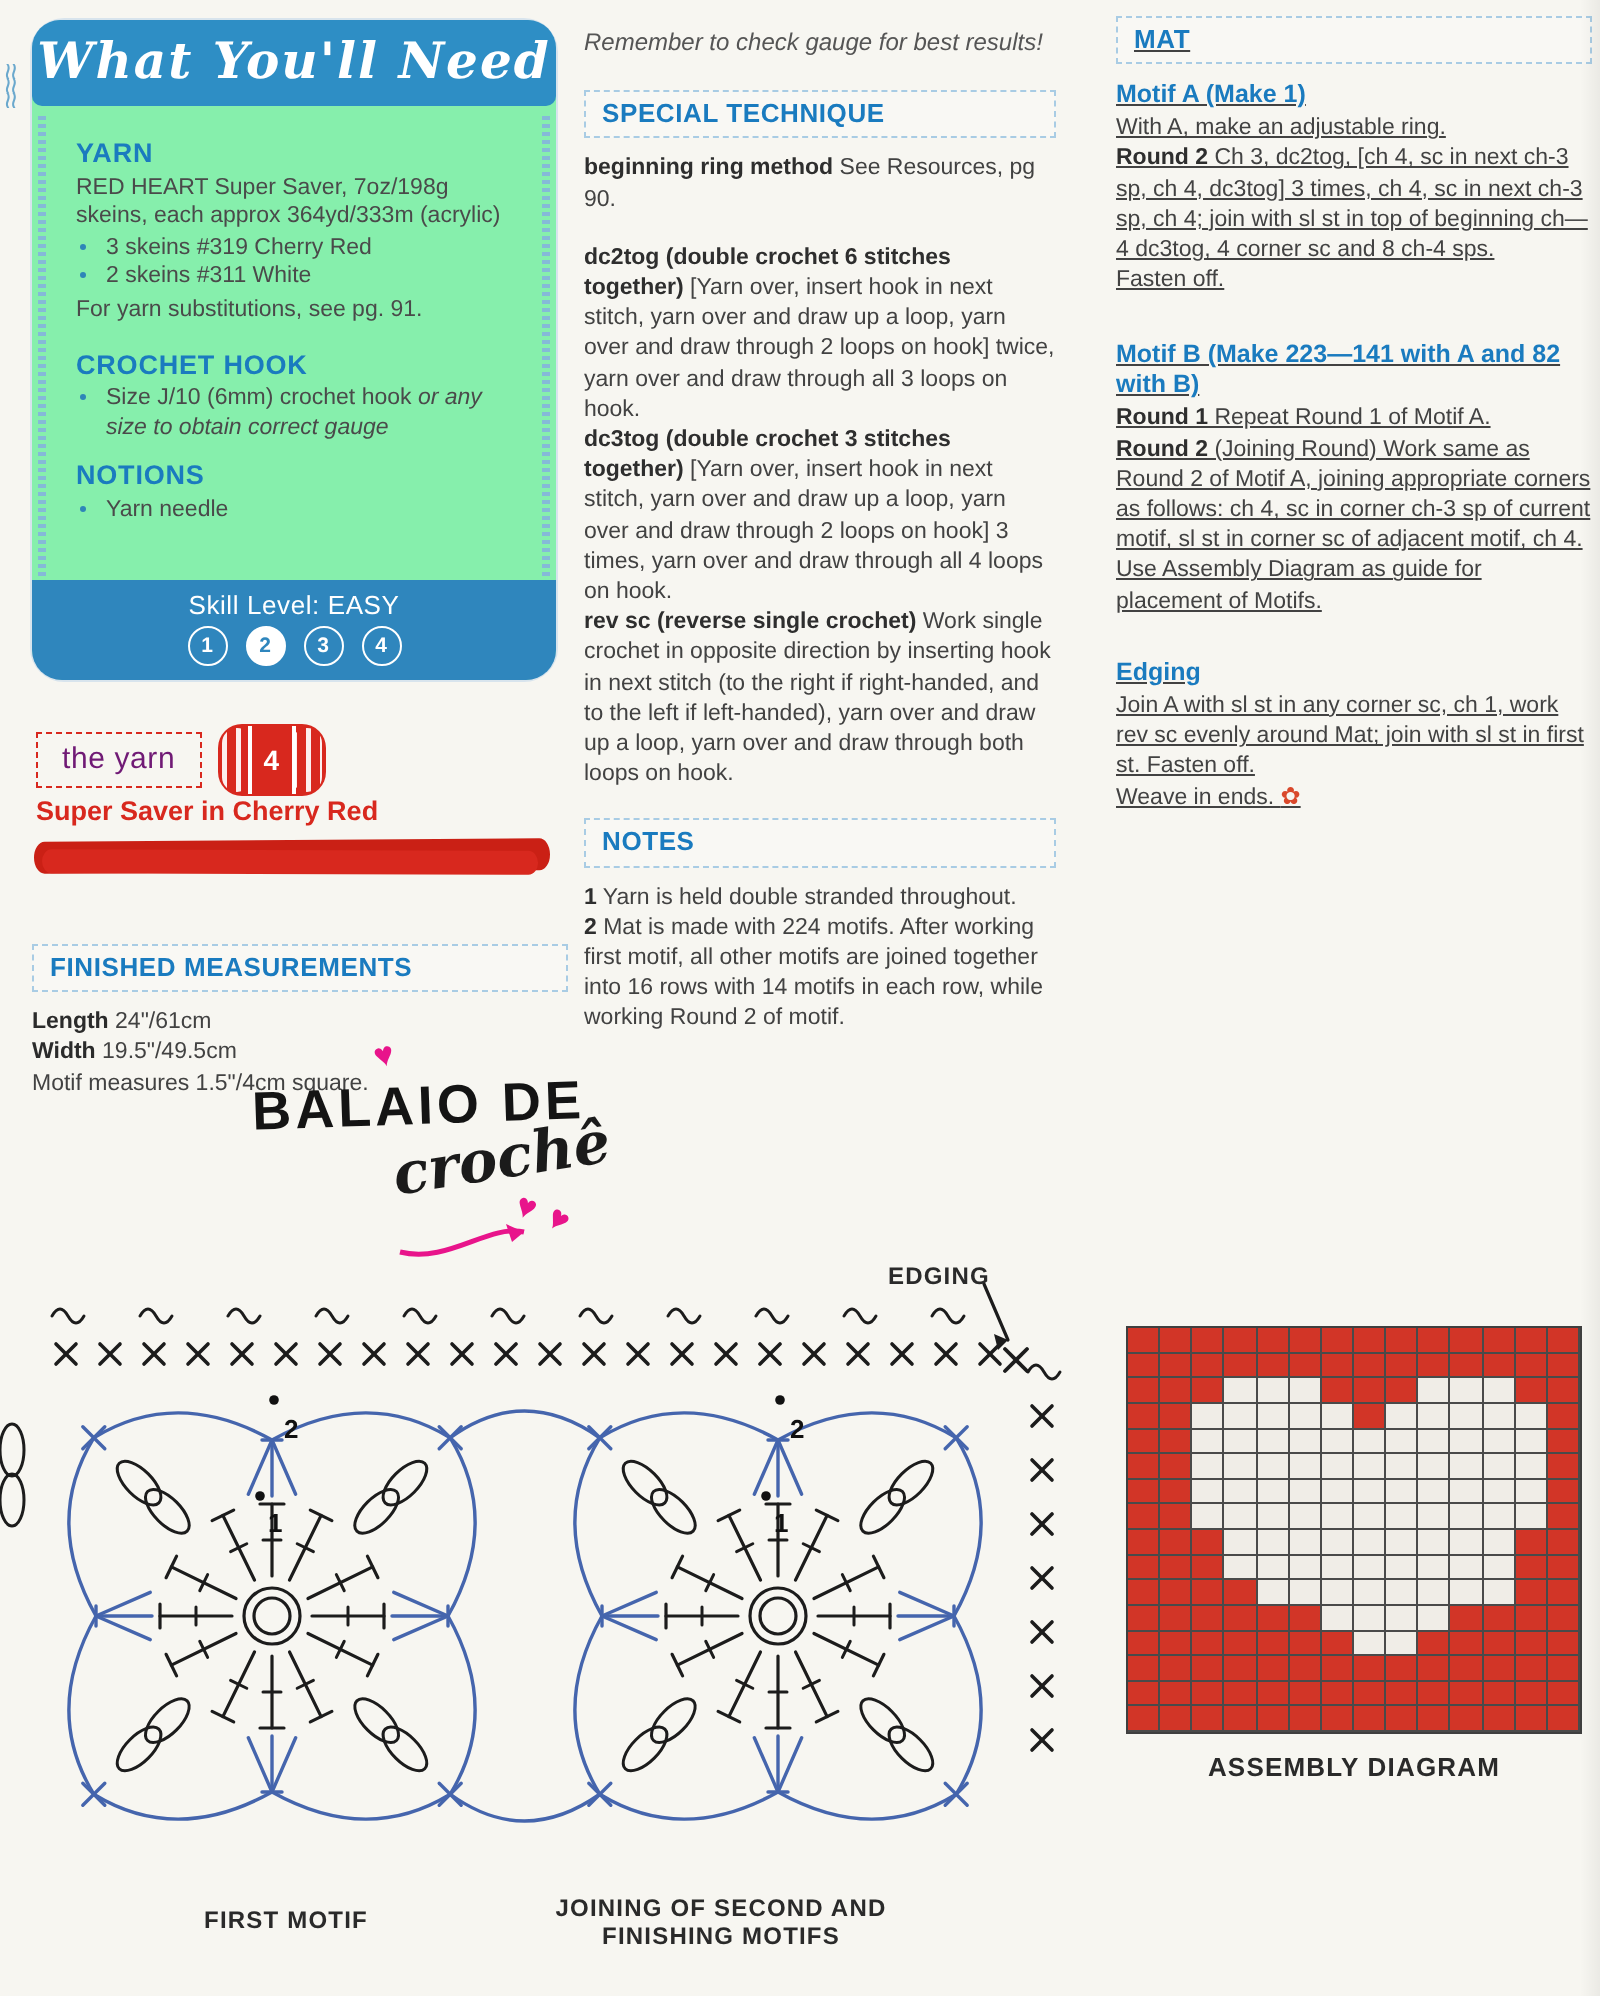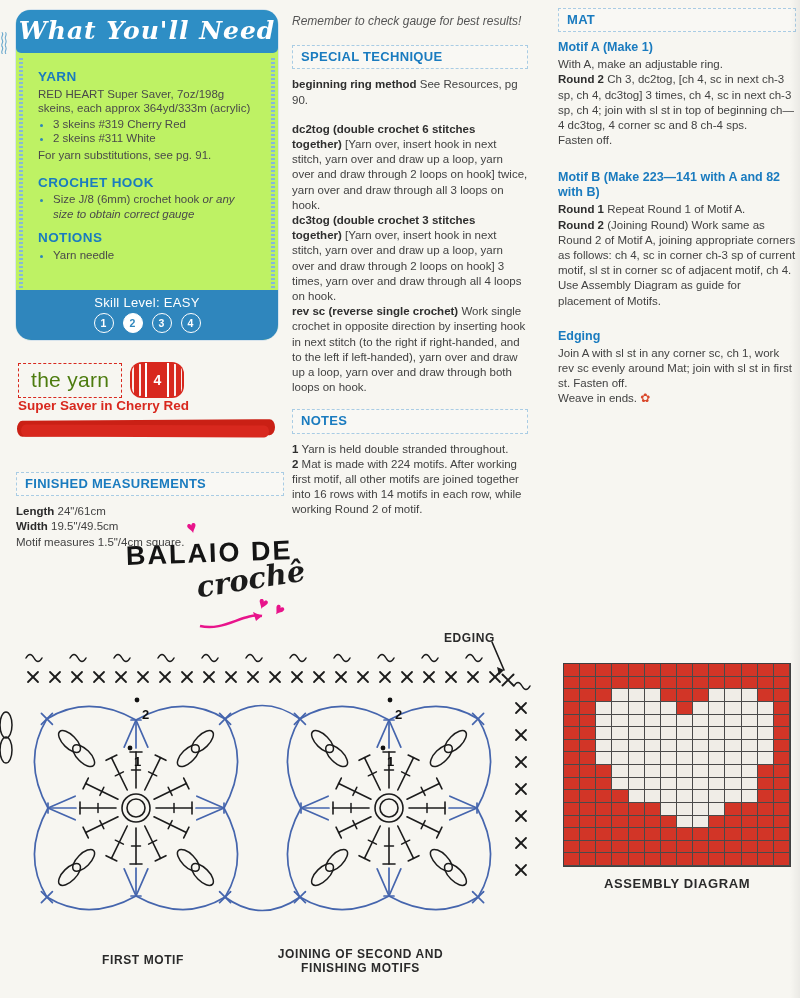--- a/index.html
+++ b/index.html
@@ -6,21 +6,21 @@
   .page {
     position:relative; width:800px; height:998px; margin:0 auto;
     background:#f7f6f1; overflow:hidden;
     font-family:"Liberation Sans", sans-serif; color:#3e3e3e;
   }
   .page::after{ content:""; position:absolute; right:0; top:0; bottom:0; width:10px;
     background:linear-gradient(to right, rgba(0,0,0,0), rgba(0,0,0,0.05)); pointer-events:none; }
 
   
   .needbox { position:absolute; left:16px; top:10px; width:262px; height:330px;
-    background:#bef264; border-radius:16px; box-shadow:0 0 0 1px #d8e4ed; }
+    background:#86efac; border-radius:16px; box-shadow:0 0 0 1px #d8e4ed; }
   .needbox-header { height:43px; background:#2e8ec5; border-radius:14px 14px 5px 5px;
     color:#fff; text-align:center; line-height:42px; font-size:25px; font-weight:bold;
     font-style:italic; font-family:"DejaVu Serif", serif; letter-spacing:1px; }
   .hatch { position:absolute; top:48px; bottom:52px; width:4px;
     background:repeating-linear-gradient(180deg,#85b9d8 0 2px, rgba(0,0,0,0) 2px 4px); }
   .hatch.l { left:3px; } .hatch.r { right:3px; }
   .needbox-body { padding:10px 20px 0 22px; font-size:11.5px; line-height:14.6px; color:#4a4a4a; }
   .bluehead { color:#1a7bbf; font-weight:bold; font-size:13.5px; letter-spacing:.4px; margin:7px 0 2px; }
   .needbox ul { margin:1px 0 2px; padding-left:15px; }
   .needbox li { margin:0; }
@@ -28,21 +28,21 @@
   .skillband { position:absolute; bottom:0; left:0; right:0; height:50px; background:#2f86bd;
     border-radius:0 0 15px 15px; text-align:center; color:#fff; }
   .skillband .lbl { font-size:13px; padding-top:5px; letter-spacing:.3px; }
   .skill-circles { display:flex; justify-content:center; gap:9px; margin-top:3px; }
   .skill-circle { width:18px; height:18px; border:1.5px solid #fff; border-radius:50%;
     font-size:10.5px; font-weight:bold; line-height:18px; color:#fff; }
   .skill-circle.active { background:#fff; color:#2f86bd; }
 
   
   .yarnbadge { position:absolute; left:18px; top:362px; display:flex; align-items:center; }
-  .yarnbadge-box { border:1.5px dashed #d8281e; color:#4d7c0f; font-size:21px;
+  .yarnbadge-box { border:1.5px dashed #d8281e; color:#701a75; font-size:15px;
     padding:4px 12px 5px; letter-spacing:.3px; }
   .skein { position:relative; width:54px; height:36px; background:#d8281e; border-radius:12px;
     margin-left:8px; display:flex; align-items:center; justify-content:center; }
   .skein::before,.skein::after{ content:""; position:absolute; top:2px; bottom:2px; width:15px;
     background:repeating-linear-gradient(90deg, rgba(255,255,255,.92) 0 2.5px, rgba(0,0,0,0) 2.5px 7px);
     border-radius:10px; }
   .skein::before{ left:2px; } .skein::after{ right:2px; }
   .skein .num { position:relative; z-index:2; background:#d8281e; border-left:2px solid #fff;
     border-right:2px solid #fff; padding:9px 6px; color:#fff; font-weight:bold; font-size:14px; }
   .yarn-caption { position:absolute; left:18px; top:398px; color:#d8281e; font-size:13.5px; font-weight:bold; }
@@ -57,21 +57,21 @@
   .col { position:absolute; font-size:11.5px; line-height:15.2px; color:#424242; }
   .para { margin:0; }
   .para b { color:#2e2e2e; }
   .subhead { color:#1a7bbf; font-weight:bold; font-size:12.5px; margin:13px 0 2px; line-height:15px; }
   .meas b { color:#2b2b2b; }
   .reminder { font-style:italic; color:#555; font-size:12px; margin:2px 0 16px; }
   .flower { color:#d9482b; font-size:12px; }
 
   .col1 { left:16px; top:472px; width:268px; }
   .col2 { left:292px; top:12px; width:236px; }
-  .col3 { left:558px; top:8px;  width:238px; }
+  .col3 { left:558px; top:8px;  width:238px;text-decoration:underline; }
 
   
   .wm1 { position:absolute; left:126px; top:538px; font-size:27px; font-weight:bold; color:#141414;
     letter-spacing:2px; transform:rotate(-2deg); font-stretch:condensed; }
   .wm2 { position:absolute; left:196px; top:562px; font-size:29px; font-weight:bold; font-style:italic;
     font-family:"DejaVu Serif", serif; color:#1b1b1b; transform:rotate(-9deg); }
   .wm-heart { position:absolute; color:#e8148b; font-size:17px; }
 
   
   .diagram-svg { position:absolute; left:0; top:630px; }
@@ -103,21 +103,21 @@
     <div class="needbox-body">
       <div class="bluehead">YARN</div>
       <div>RED HEART Super Saver, 7oz/198g skeins, each approx 364yd/333m (acrylic)</div>
       <ul>
         <li>3 skeins #319 Cherry Red</li>
         <li>2 skeins #311 White</li>
       </ul>
       <div>For yarn substitutions, see pg. 91.</div>
       <div class="bluehead" style="margin-top:13px">CROCHET HOOK</div>
       <ul>
-        <li><span>Size J/8 (6mm) crochet hook </span><i>or any size to obtain correct gauge</i></li>
+        <li><span>Size J/10 (6mm) crochet hook </span><i>or any size to obtain correct gauge</i></li>
       </ul>
       <div class="bluehead" style="margin-top:10px">NOTIONS</div>
       <ul>
         <li>Yarn needle</li>
       </ul>
     </div>
     <div class="skillband">
       <div class="lbl">Skill Level: EASY</div>
       <div class="skill-circles">
         <div class="skill-circle">1</div>

